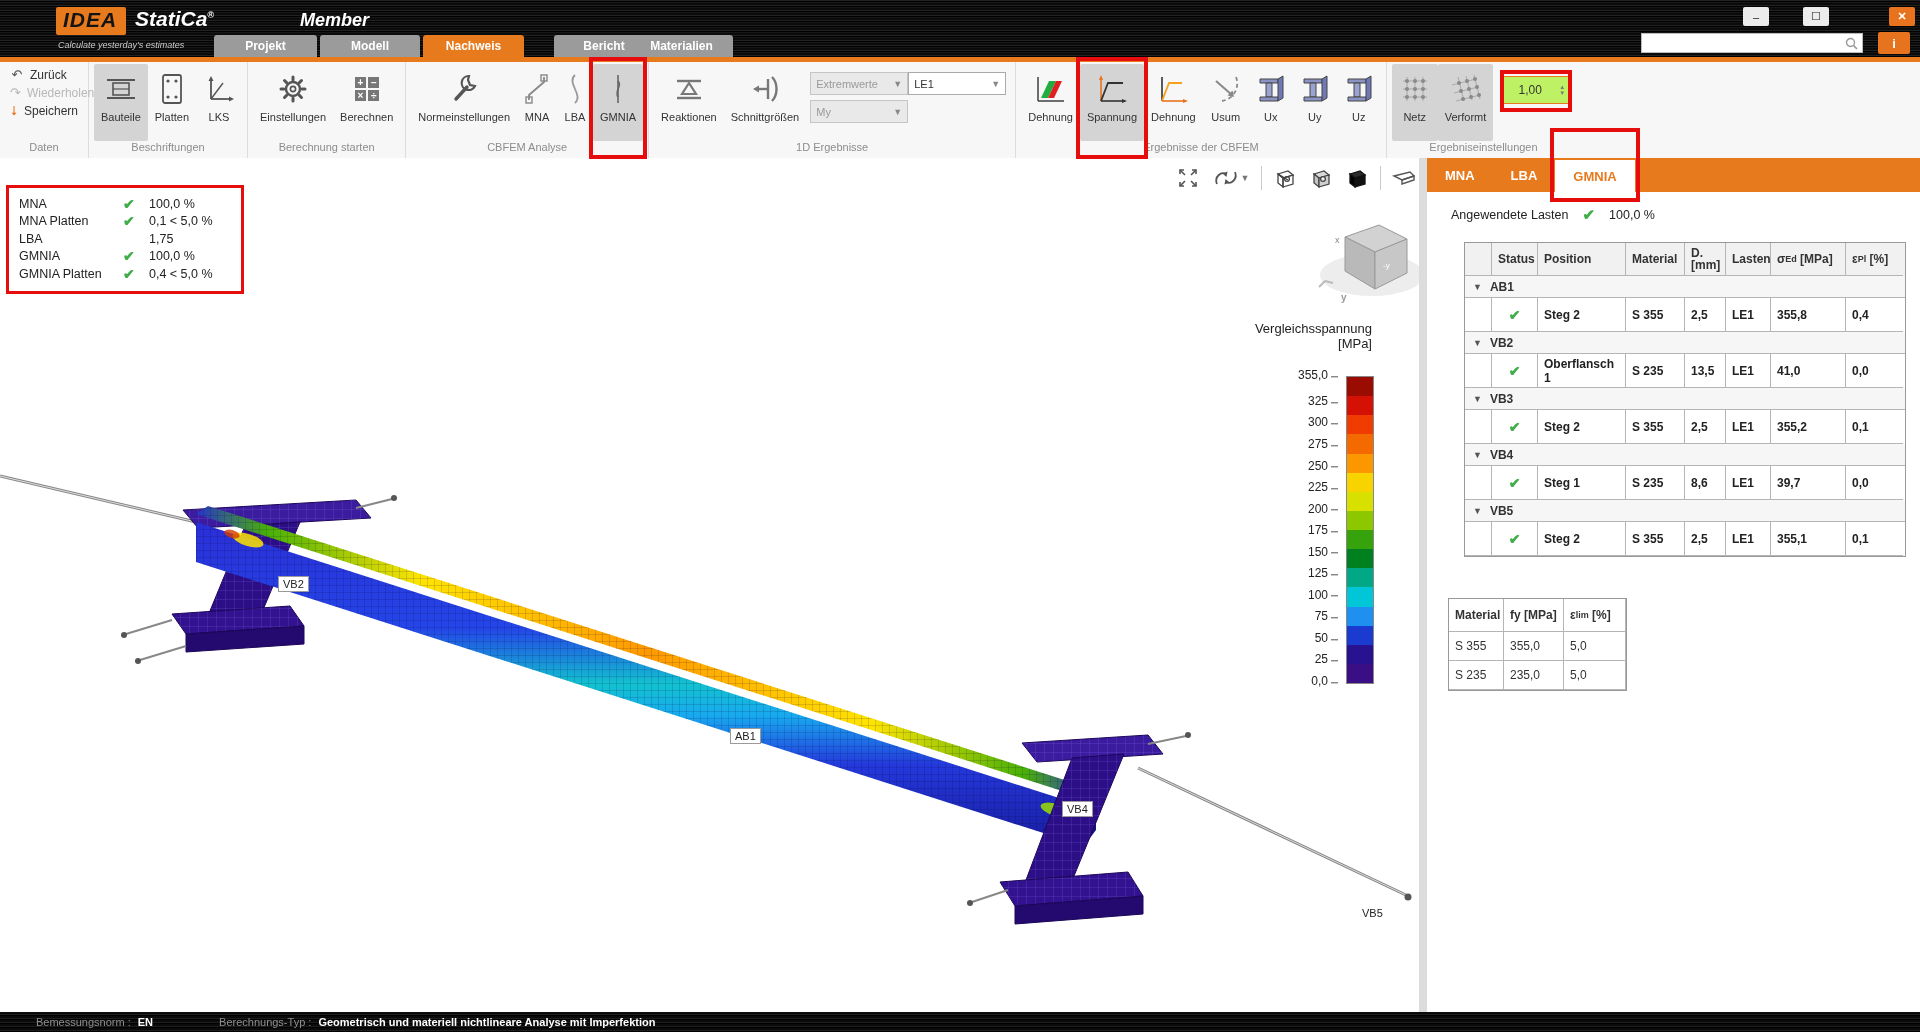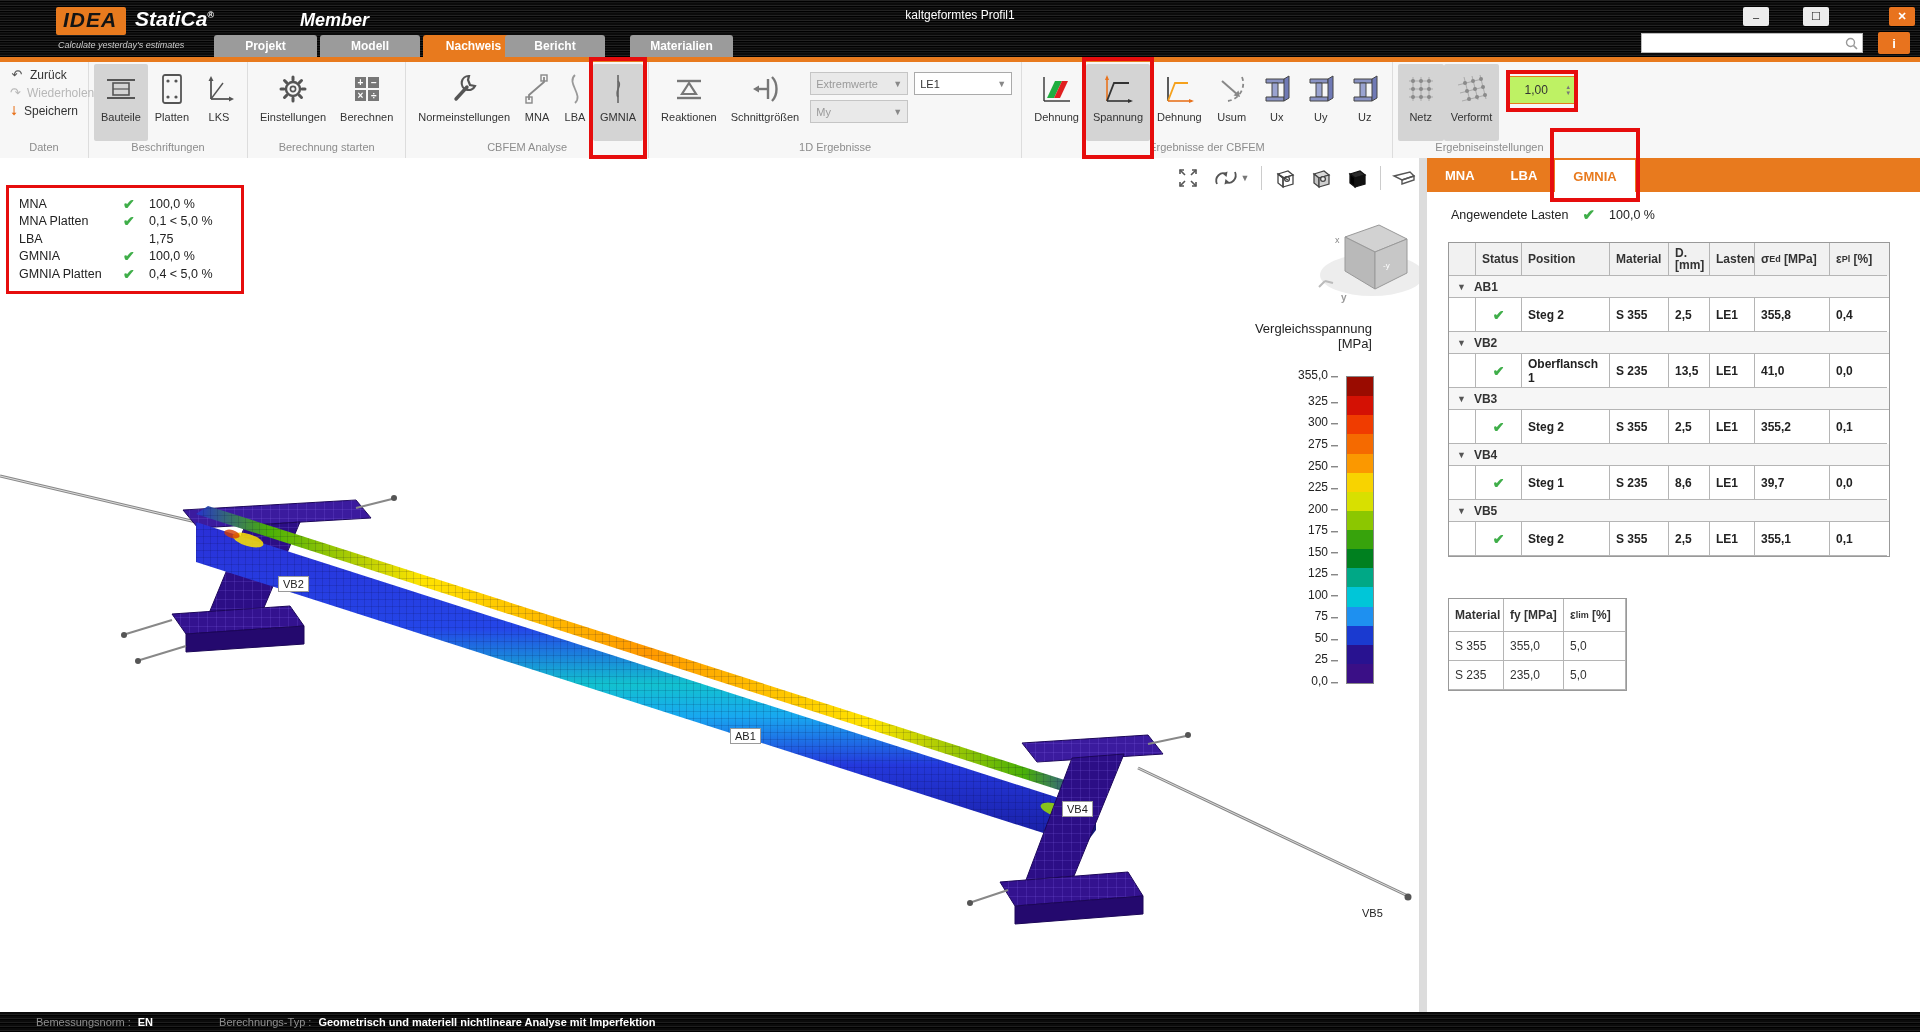--- a/index.html
+++ b/index.html
@@ -44,21 +44,21 @@
   .rbtn .ic{height:40px;display:flex;align-items:center;justify-content:center;}
   .rbtn .tx{font-size:11px;color:#333;margin-top:2px;white-space:nowrap;text-align:center;}
   .rbtn.sel{background:#d4d4d4;}
   .redframe{position:absolute;left:-4px;right:-4px;top:-7px;height:94px;border:4px solid #e60d0d;
     pointer-events:none;z-index:6;}
   .smallbtns{display:flex;flex-direction:column;justify-content:flex-start;gap:3px;padding:5px 10px 0 10px;flex:1;}
   .sbtn{display:flex;align-items:center;gap:6px;font-size:12px;color:#333;cursor:pointer;white-space:nowrap;}
   .sbtn.disabled{color:#b8b8b8;cursor:default;}
   .sico{width:14px;text-align:center;font-size:13px;}
   .ddcol{display:flex;flex-direction:column;gap:5px;margin:8px 4px 0 4px;}
-  .ddrow{display:flex;gap:6px;}
+  .ddrow{display:flex;}
   .dd{width:86px;height:21px;border:1px solid #aaa;background:#fff;font-size:11px;display:flex;
     align-items:center;justify-content:space-between;padding:0 5px;cursor:pointer;}
   .dd.disabled{background:#e9e9e9;color:#9a9a9a;border-color:#c5c5c5;cursor:default;}
   .dd .arr{color:#888;font-size:9px;}
   .spinbox{position:relative;margin:12px 6px 0 10px;width:64px;height:26px;border:1px solid #e87a1e;
     background:#bef264;display:flex;align-items:center;}
   .spinbox .val{flex:1;text-align:center;font-size:12px;}
   .spinbox .arrows{width:12px;display:flex;flex-direction:column;align-items:center;font-size:6px;color:#777;line-height:6px;}
 
   
@@ -94,21 +94,21 @@
   
   #rp-header{position:absolute;left:0;top:0;width:493px;height:34px;background:#e87a1e;display:flex;align-items:stretch;}
   .rp-tab{color:#fff;font-weight:bold;font-size:13px;display:flex;align-items:center;justify-content:center;
     padding:0 18px;cursor:pointer;}
   .rp-tab.active{position:relative;background:#fff;color:#e87a1e;margin-top:2px;}
   .rp-tab .redframe2{position:absolute;left:-5px;right:-5px;top:-32px;height:66px;border:4px solid #e60d0d;pointer-events:none;z-index:7;}
   #applied{position:absolute;left:24px;top:48px;display:flex;align-items:center;gap:14px;font-size:12.5px;color:#222;}
   #applied .ovcheck{font-size:15px;}
 
   
-  #rtable{position:absolute;left:21px;top:84px;width:440px;border:1px solid #999;background:#fff;}
+  #rtable{position:absolute;left:37px;top:84px;width:440px;border:1px solid #999;background:#fff;}
   .trow{display:grid;grid-template-columns:27px 46px 88px 59px 41px 45px 75px 57px;}
   .trow.head{background:#f1f1f1;}
   .tcell{border-right:1px solid #b5b5b5;border-bottom:1px solid #b5b5b5;padding:3px 6px;
     font-size:12px;display:flex;align-items:center;}
   .trow .tcell:last-child{border-right:none;}
   .head .tcell{font-weight:bold;min-height:26px;}
   .grow{background:#f6f6f6;border-bottom:1px solid #b5b5b5;display:flex;align-items:center;
     height:21px;font-weight:bold;font-size:12px;gap:8px;padding-left:8px;}
   .gexp{color:#555;font-size:9px;cursor:pointer;}
   .drow .tcell{height:27px;font-weight:bold;color:#222;}
@@ -134,29 +134,28 @@
 </head>
 <body>
 
 <div id="page">
 
   <div id="titlebar">
     <div class="logo-idea">IDEA</div>
     <div class="logo-statica"><span>StatiCa</span><span class="logo-reg">®</span></div>
     <div class="logo-member">Member</div>
     <div class="logo-tagline">Calculate yesterday's estimates</div>
-    <div id="doc-title">kaltgeformtes Profil1</div>
     <div class="winbtn" style="left:1743px;">–</div>
     <div class="winbtn" style="left:1803px;">☐</div>
     <div class="winbtn close" style="left:1889px;">✕</div>
 
     <div class="tab" style="left:214px;width:103px;">Projekt</div>
     <div class="tab" style="left:320px;width:100px;">Modell</div>
     <div class="tab active" style="left:423px;width:101px;">Nachweis</div>
-    <div class="tab" style="left:505px;width:100px;">Bericht</div>
+    <div class="tab" style="left:554px;width:100px;">Bericht</div>
     <div class="tab" style="left:630px;width:103px;">Materialien</div>
 
     <div id="searchbox">
       <input type="text" style="">
       <span style="padding:0 4px;">
         <svg width="13" height="13" viewBox="0 0 13 13">
             <circle cx="5.5" cy="5.5" r="4" fill="none" stroke="#999" stroke-width="1.4"></circle>
             <line x1="8.6" y1="8.6" x2="12" y2="12" stroke="#999" stroke-width="1.6"></line>
           </svg>
       </span>

